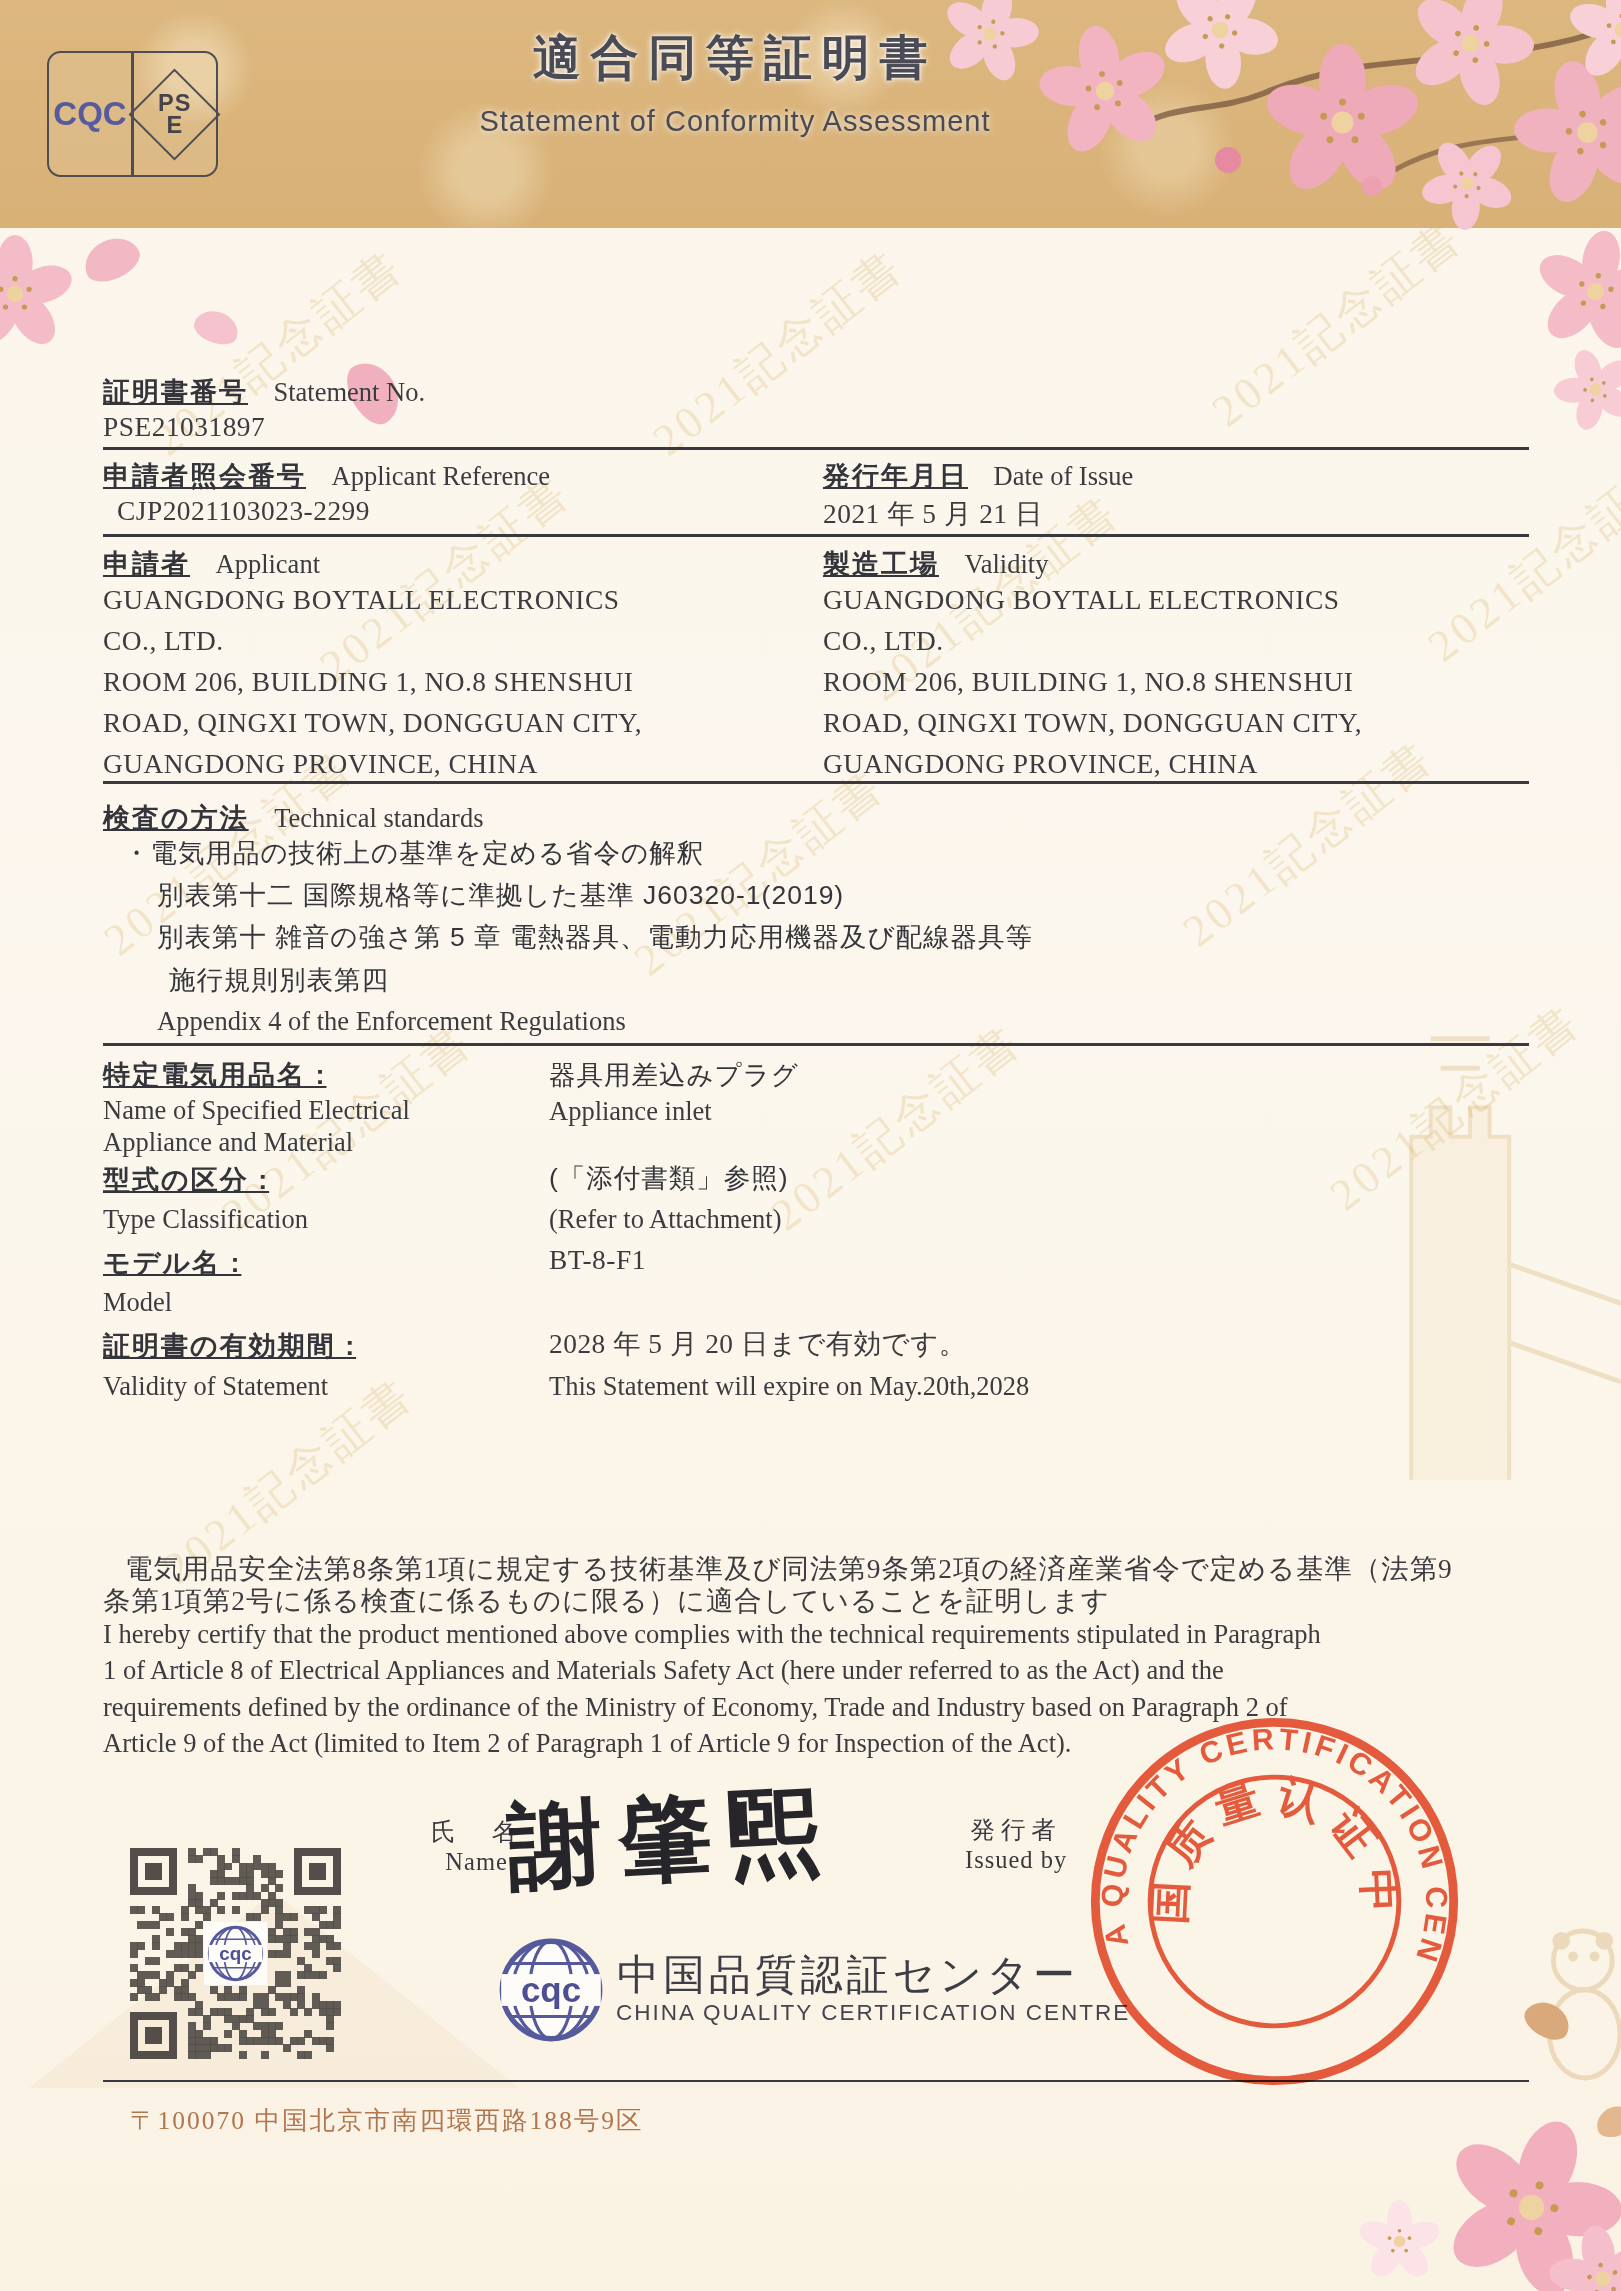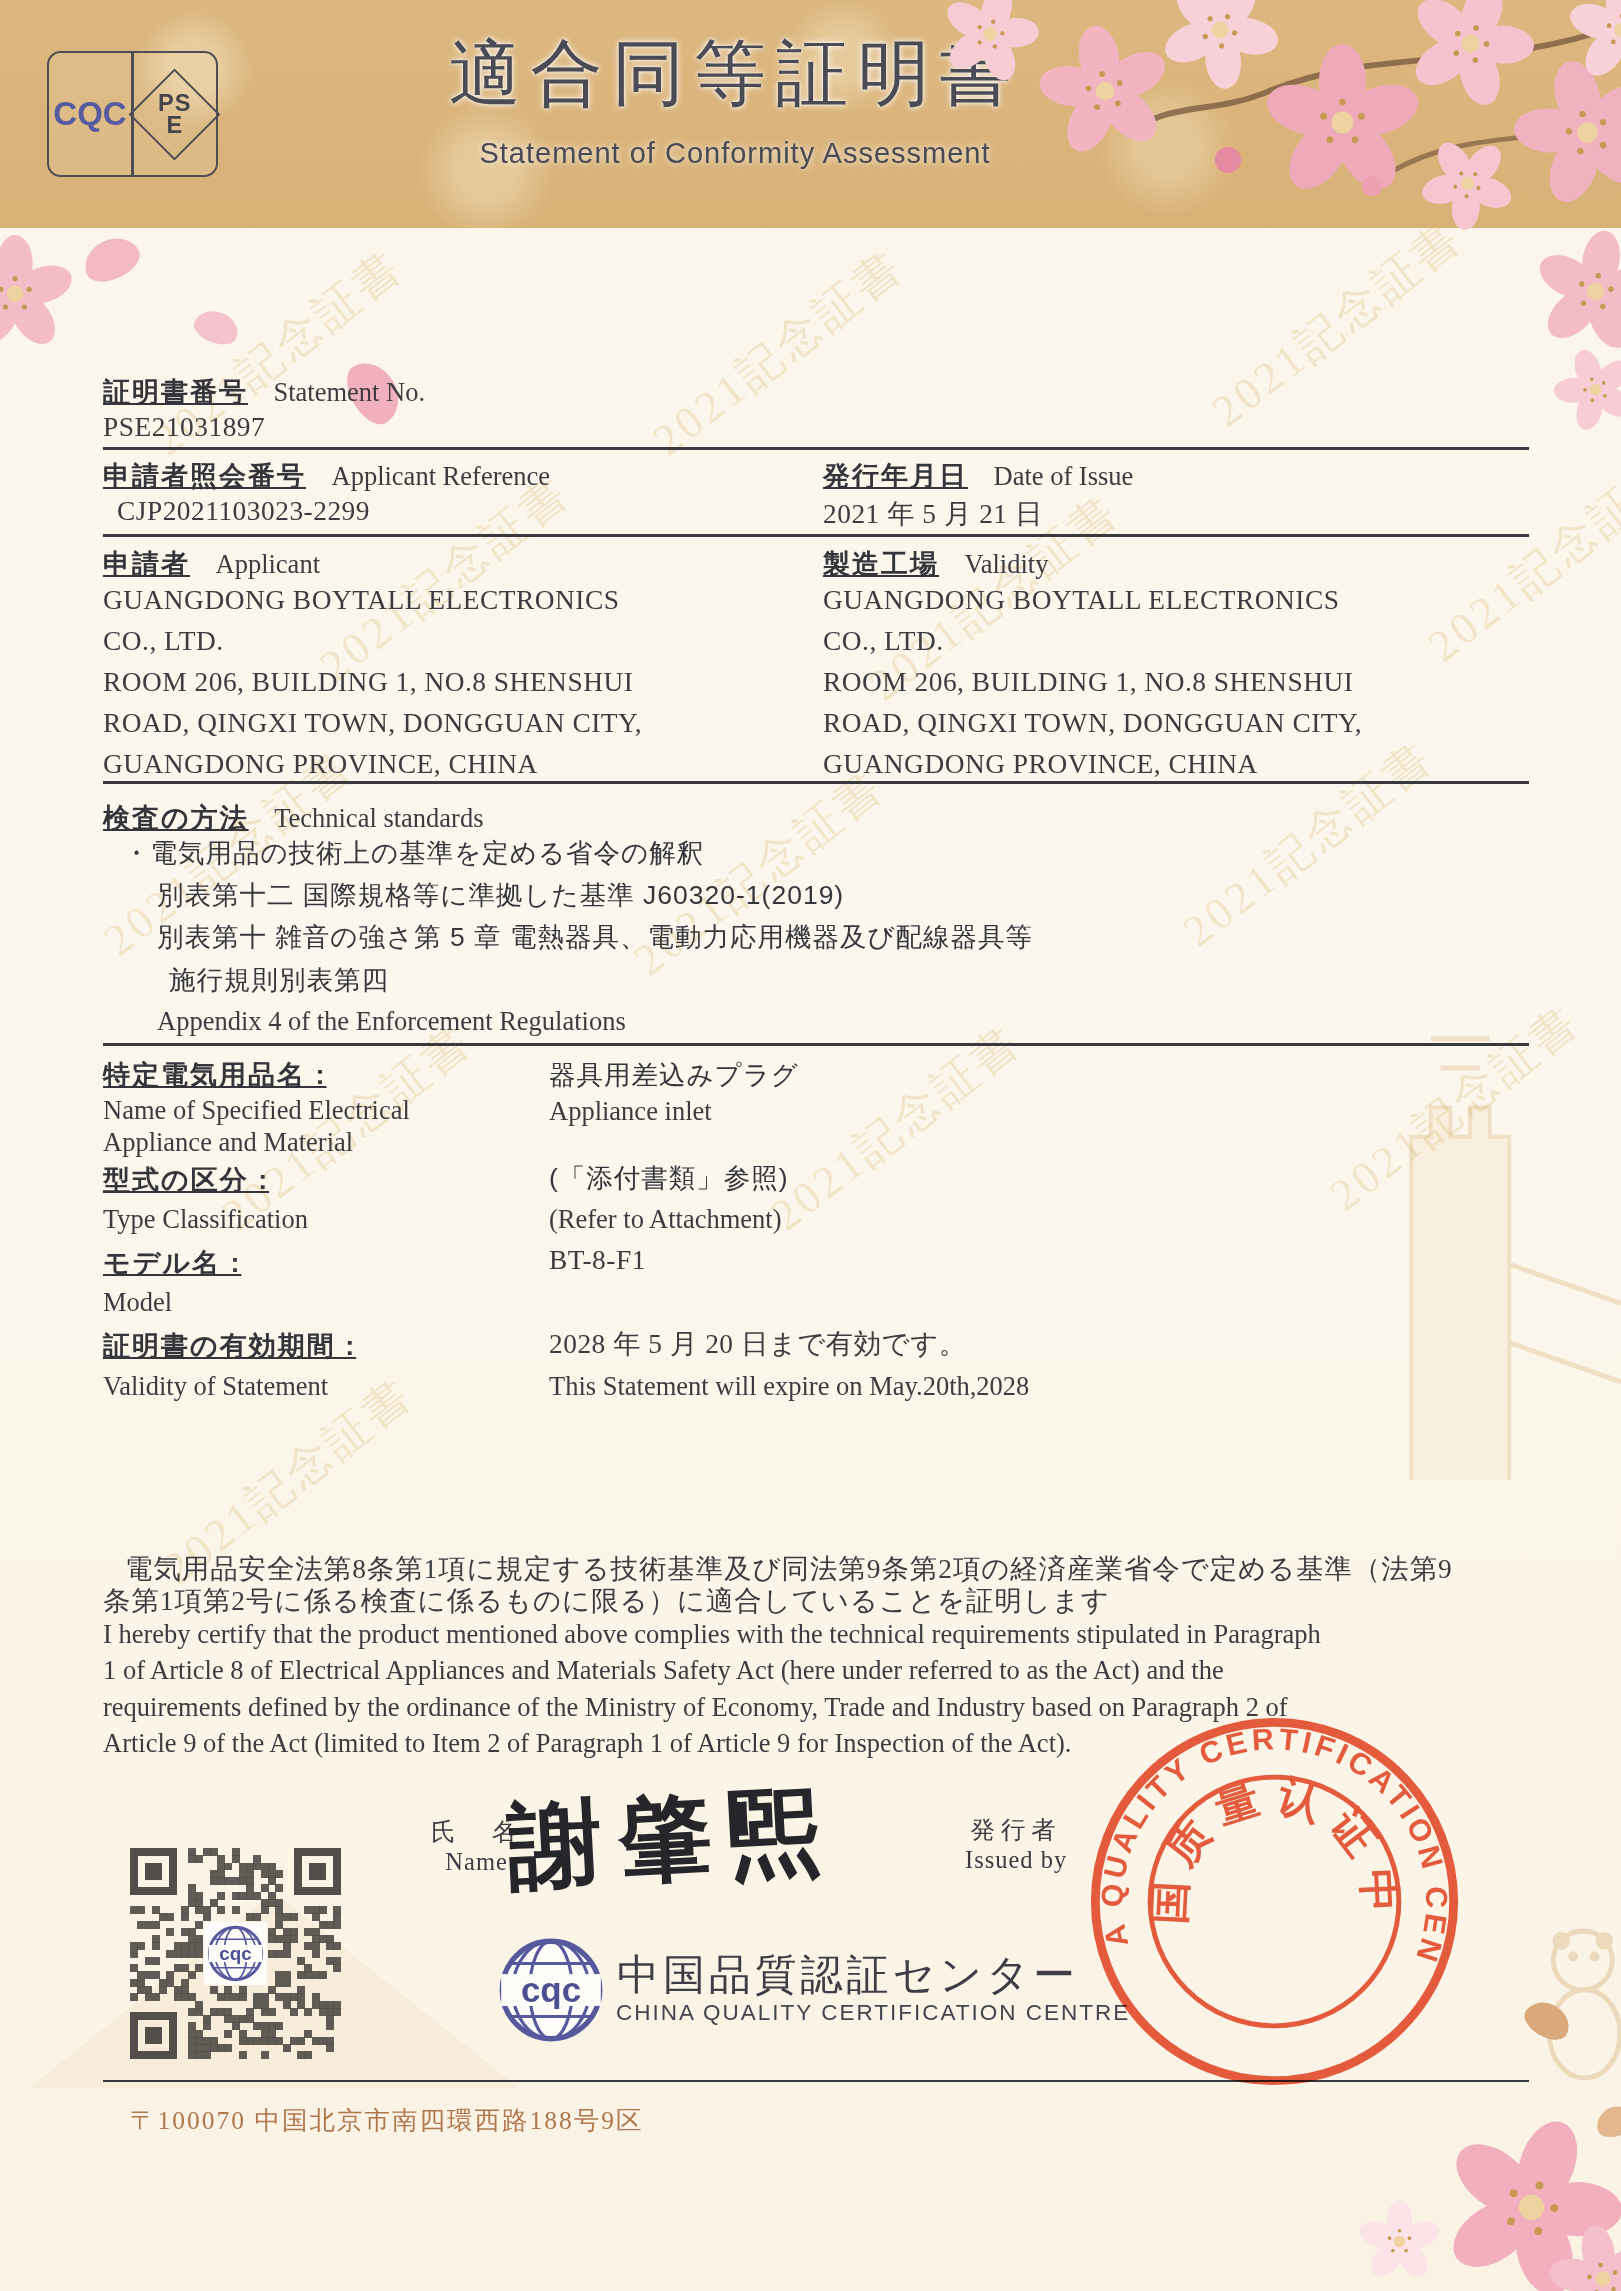--- a/index.html
+++ b/index.html
@@ -18,21 +18,21 @@
   .mark-box{position:absolute;left:47px;top:51px;width:167px;height:122px;border:2.9px solid #4e4e52;
         border-radius:13.7px;display:flex;align-items:center;background:rgba(250,240,220,.12);}
   .mark-box .cqc{flex:0 0 82px;text-align:center;font-family:"Liberation Sans",sans-serif;
         font-weight:bold;font-size:33px;color:#565a9e;letter-spacing:0px;}
   .mark-div{width:2.5px;height:122px;background:#4e4e52;}
   .dia-wrap{flex:1;display:flex;align-items:center;justify-content:center;position:relative;}
   .diamond{width:61px;height:61px;border:2.9px solid #4e4e52;transform:rotate(45deg);}
   .pse{position:absolute;text-align:center;font-family:"Liberation Sans",sans-serif;
        font-weight:bold;color:#44444a;font-size:23.5px;line-height:22.5px;letter-spacing:1px;}
   .titles{position:absolute;left:392px;top:25.5px;width:686px;text-align:center;}
-  .title-jp{font-size:72px;letter-spacing:9.8px;color:#4b4b55;font-weight:400;
+  .title-jp{font-size:48px;letter-spacing:9.8px;color:#4b4b55;font-weight:700;
         text-shadow:0 0 7.8px rgba(255,255,255,.95),0 0 2.9px rgba(255,255,255,.9);}
   .title-en{margin-top:15.7px;font-family:"Liberation Sans",sans-serif;font-size:29px;color:#4a4a54;
         letter-spacing:1px;text-shadow:0 0 7.8px rgba(255,255,255,.95);}
   
   .wm{position:absolute;font-size:45px;color:#d8b264;opacity:.26;transform:rotate(-38deg);
       letter-spacing:3.9px;white-space:nowrap;z-index:1;font-family:"Liberation Serif",serif;}
   
   .jl{font-family:"Liberation Sans",sans-serif;font-weight:600;font-size:27px;color:#34353b;letter-spacing:2px;text-decoration:underline;}
   .el{font-family:"Liberation Serif",serif;font-size:26.5px;color:#3c3c40;}
   .val{font-family:"Liberation Serif",serif;font-size:27.4px;color:#3c3c40;letter-spacing:0.5px;}

